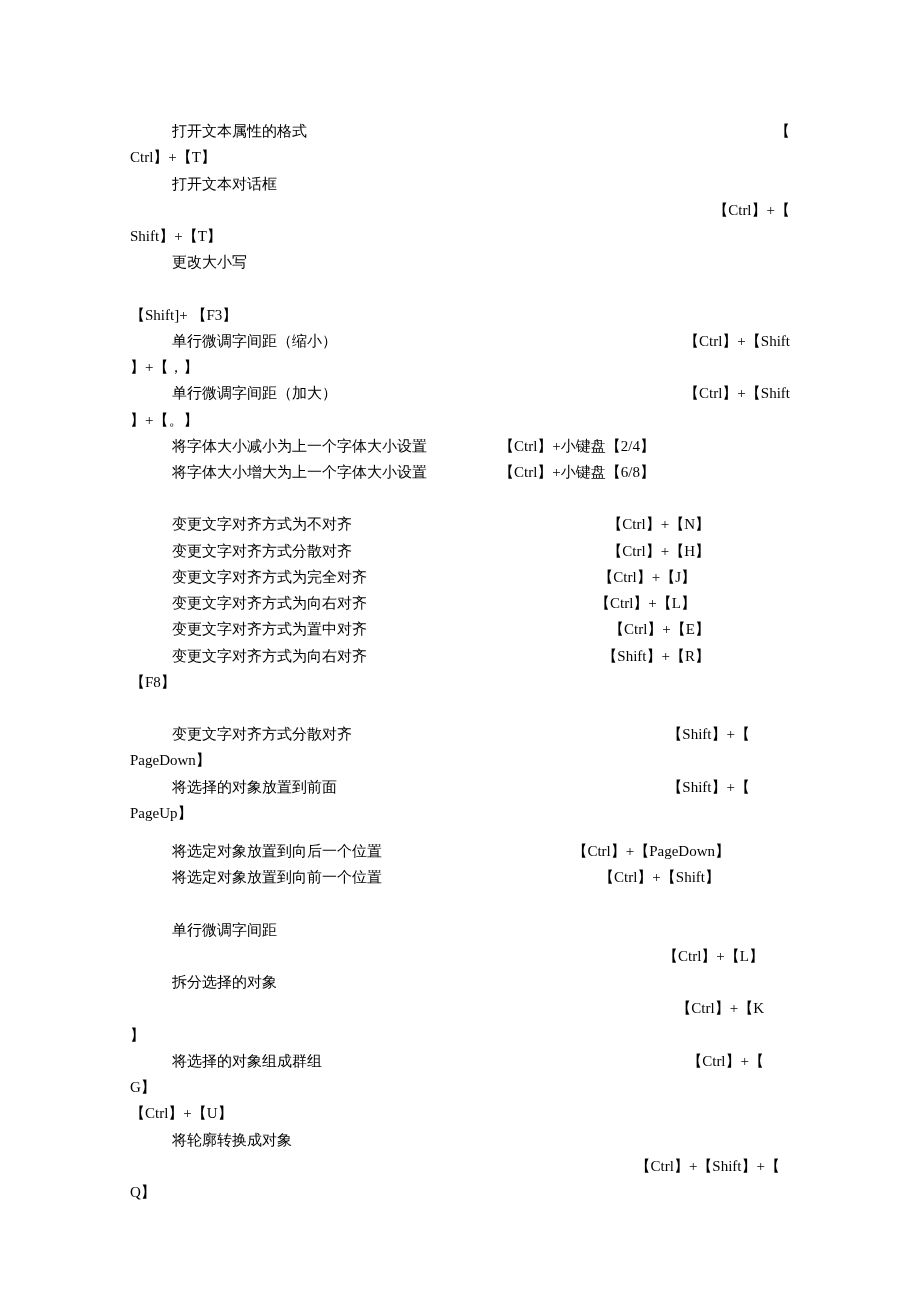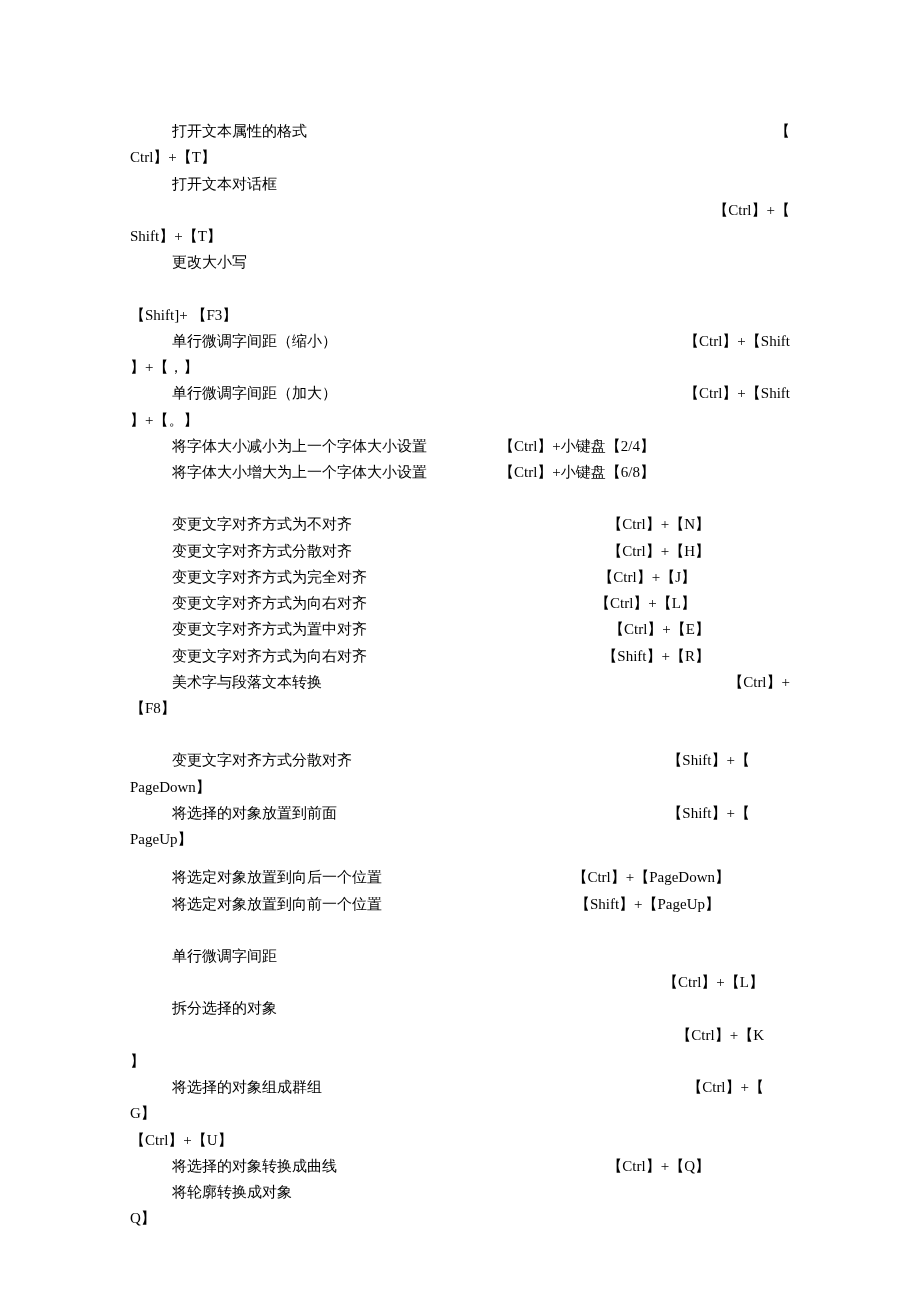--- a/index.html
+++ b/index.html
@@ -101,61 +101,57 @@
       <span class="shortcut" style="padding-right: 94px;">【Ctrl】+【L】</span>
     </div>
     <div class="row">
       <span class="desc-indent">变更文字对齐方式为置中对齐</span>
       <span class="shortcut" style="padding-right: 80px; text-align: right;">【Ctrl】+【E】</span>
     </div>
     <div class="row">
       <span class="desc-indent">变更文字对齐方式为向右对齐</span>
       <span class="shortcut" style="padding-right: 80px;">【Shift】+【R】</span>
     </div>
-    <div class="row">
-      <span class="desc-indent">美术字与段落文本转换</span>
-      <span class="shortcut">【Ctrl】+</span>
-    </div>
     <div><span>【F8】</span></div>
     <div class="blank"></div>
     <div class="row">
       <span class="desc-indent">变更文字对齐方式分散对齐</span>
       <span class="shortcut" style="padding-right: 40px;">【Shift】+【</span>
     </div>
     <div><span>PageDown】</span></div>
     <div class="row">
       <span class="desc-indent">将选择的对象放置到前面</span>
       <span class="shortcut" style="padding-right: 40px;">【Shift】+【</span>
     </div>
     <div><span>PageUp】</span></div>
     <div class="row">
       <span class="desc-indent">将选定对象放置到向后一个位置</span>
       <span class="shortcut" style="padding-right: 60px; margin-top: 12px;">【Ctrl】+【PageDown】</span>
     </div>
     <div class="row">
       <span class="desc-indent">将选定对象放置到向前一个位置</span>
-      <span class="shortcut" style="padding-right: 70px;">【Shift】+【PageUp】</span>
+      <span class="shortcut" style="padding-right: 70px;">【Ctrl】+【Shift】</span>
     </div>
     <div class="blank"></div>
     <div class="desc-indent"><span>单行微调字间距</span></div>
     <div class="row">
       <span></span>
       <span class="shortcut" style="padding-right: 26px;">【Ctrl】+【L】</span>
     </div>
     <div class="desc-indent"><span>拆分选择的对象</span></div>
     <div class="row">
       <span></span>
       <span class="shortcut" style="padding-right: 26px;">【Ctrl】+【K</span>
     </div>
     <div><span>】</span></div>
     <div class="row">
       <span class="desc-indent">将选择的对象组成群组</span>
       <span class="shortcut" style="padding-right: 26px;">【Ctrl】+【</span>
     </div>
     <div><span>G】</span></div>
     <div><span>【Ctrl】+【U】</span></div>
+    <div class="desc-indent"><span>将轮廓转换成对象</span></div>
     <div class="row">
-      <span class="desc-indent">将选择的对象转换成曲线</span>
-      <span class="shortcut" style="padding-right: 80px;">【Ctrl】+【Q】</span>
+      <span></span>
+      <span class="shortcut" style="padding-right: 10px;">【Ctrl】+【Shift】+【</span>
     </div>
-    <div class="desc-indent"><span>将轮廓转换成对象</span></div>
     <div><span>Q】</span></div>
   </div>
 
 </body></html>

